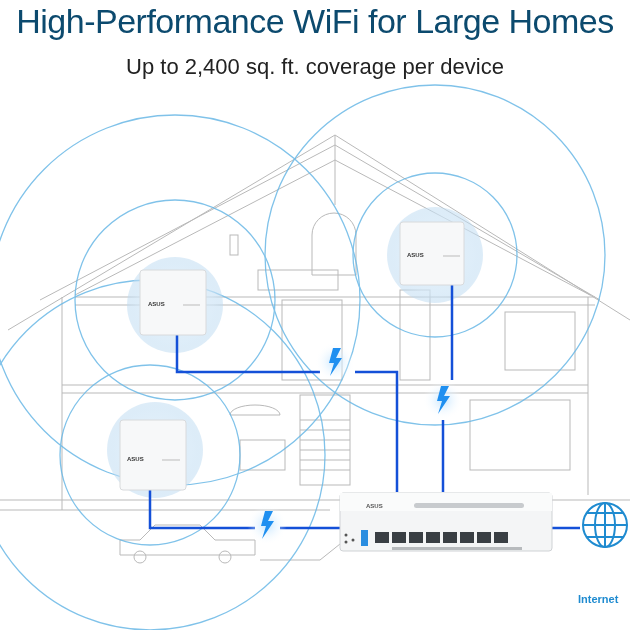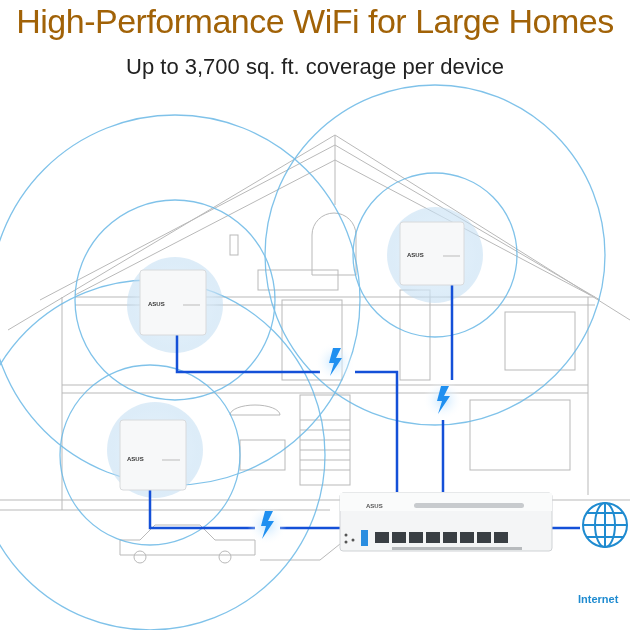--- a/index.html
+++ b/index.html
@@ -1,27 +1,27 @@
 <!DOCTYPE html>
 <html><head>
 <meta charset="utf-8">
 <style>
   html,body{margin:0;padding:0;background:#fff;}
   .page{position:relative;width:630px;height:630px;overflow:hidden;background:#fff;font-family:"Liberation Sans","DejaVu Sans",sans-serif;}
-  .title{position:absolute;left:0;top:2px;width:630px;text-align:center;font-size:34px;color:#a16207;letter-spacing:-0.5px;font-weight:400;}
+  .title{position:absolute;left:0;top:2px;width:630px;text-align:center;font-size:34px;color:#0c4a6e;letter-spacing:-0.5px;font-weight:400;}
   .subtitle{position:absolute;left:0;top:54px;width:630px;text-align:center;font-size:22px;color:#222;}
   svg.scene{position:absolute;left:0;top:0;}
   .internet-label{position:absolute;left:578px;top:558px;font-size:11px;font-weight:bold;color:#1f8bd0;margin-top:35px;}
 </style>
 </head>
 <body>
 
 <div class="page">
   <div class="title">High-Performance WiFi for Large Homes</div>
-  <div class="subtitle">Up to 3,700 sq. ft. coverage per device</div>
+  <div class="subtitle">Up to 2,400 sq. ft. coverage per device</div>
 
   <svg class="scene" width="630" height="630" viewBox="0 0 630 630">
     <defs>
       <radialGradient id="glow" cx="50%" cy="50%" r="50%">
         <stop offset="0%" stop-color="#e6f2fb" stop-opacity="0.9"></stop>
         <stop offset="80%" stop-color="#cfe5f6" stop-opacity="0.7"></stop>
         <stop offset="100%" stop-color="#bcdaf1" stop-opacity="0.5"></stop>
       </radialGradient>
       <radialGradient id="boltglow" cx="50%" cy="50%" r="50%">
         <stop offset="0%" stop-color="#bfe3ff" stop-opacity="0.9"></stop>

